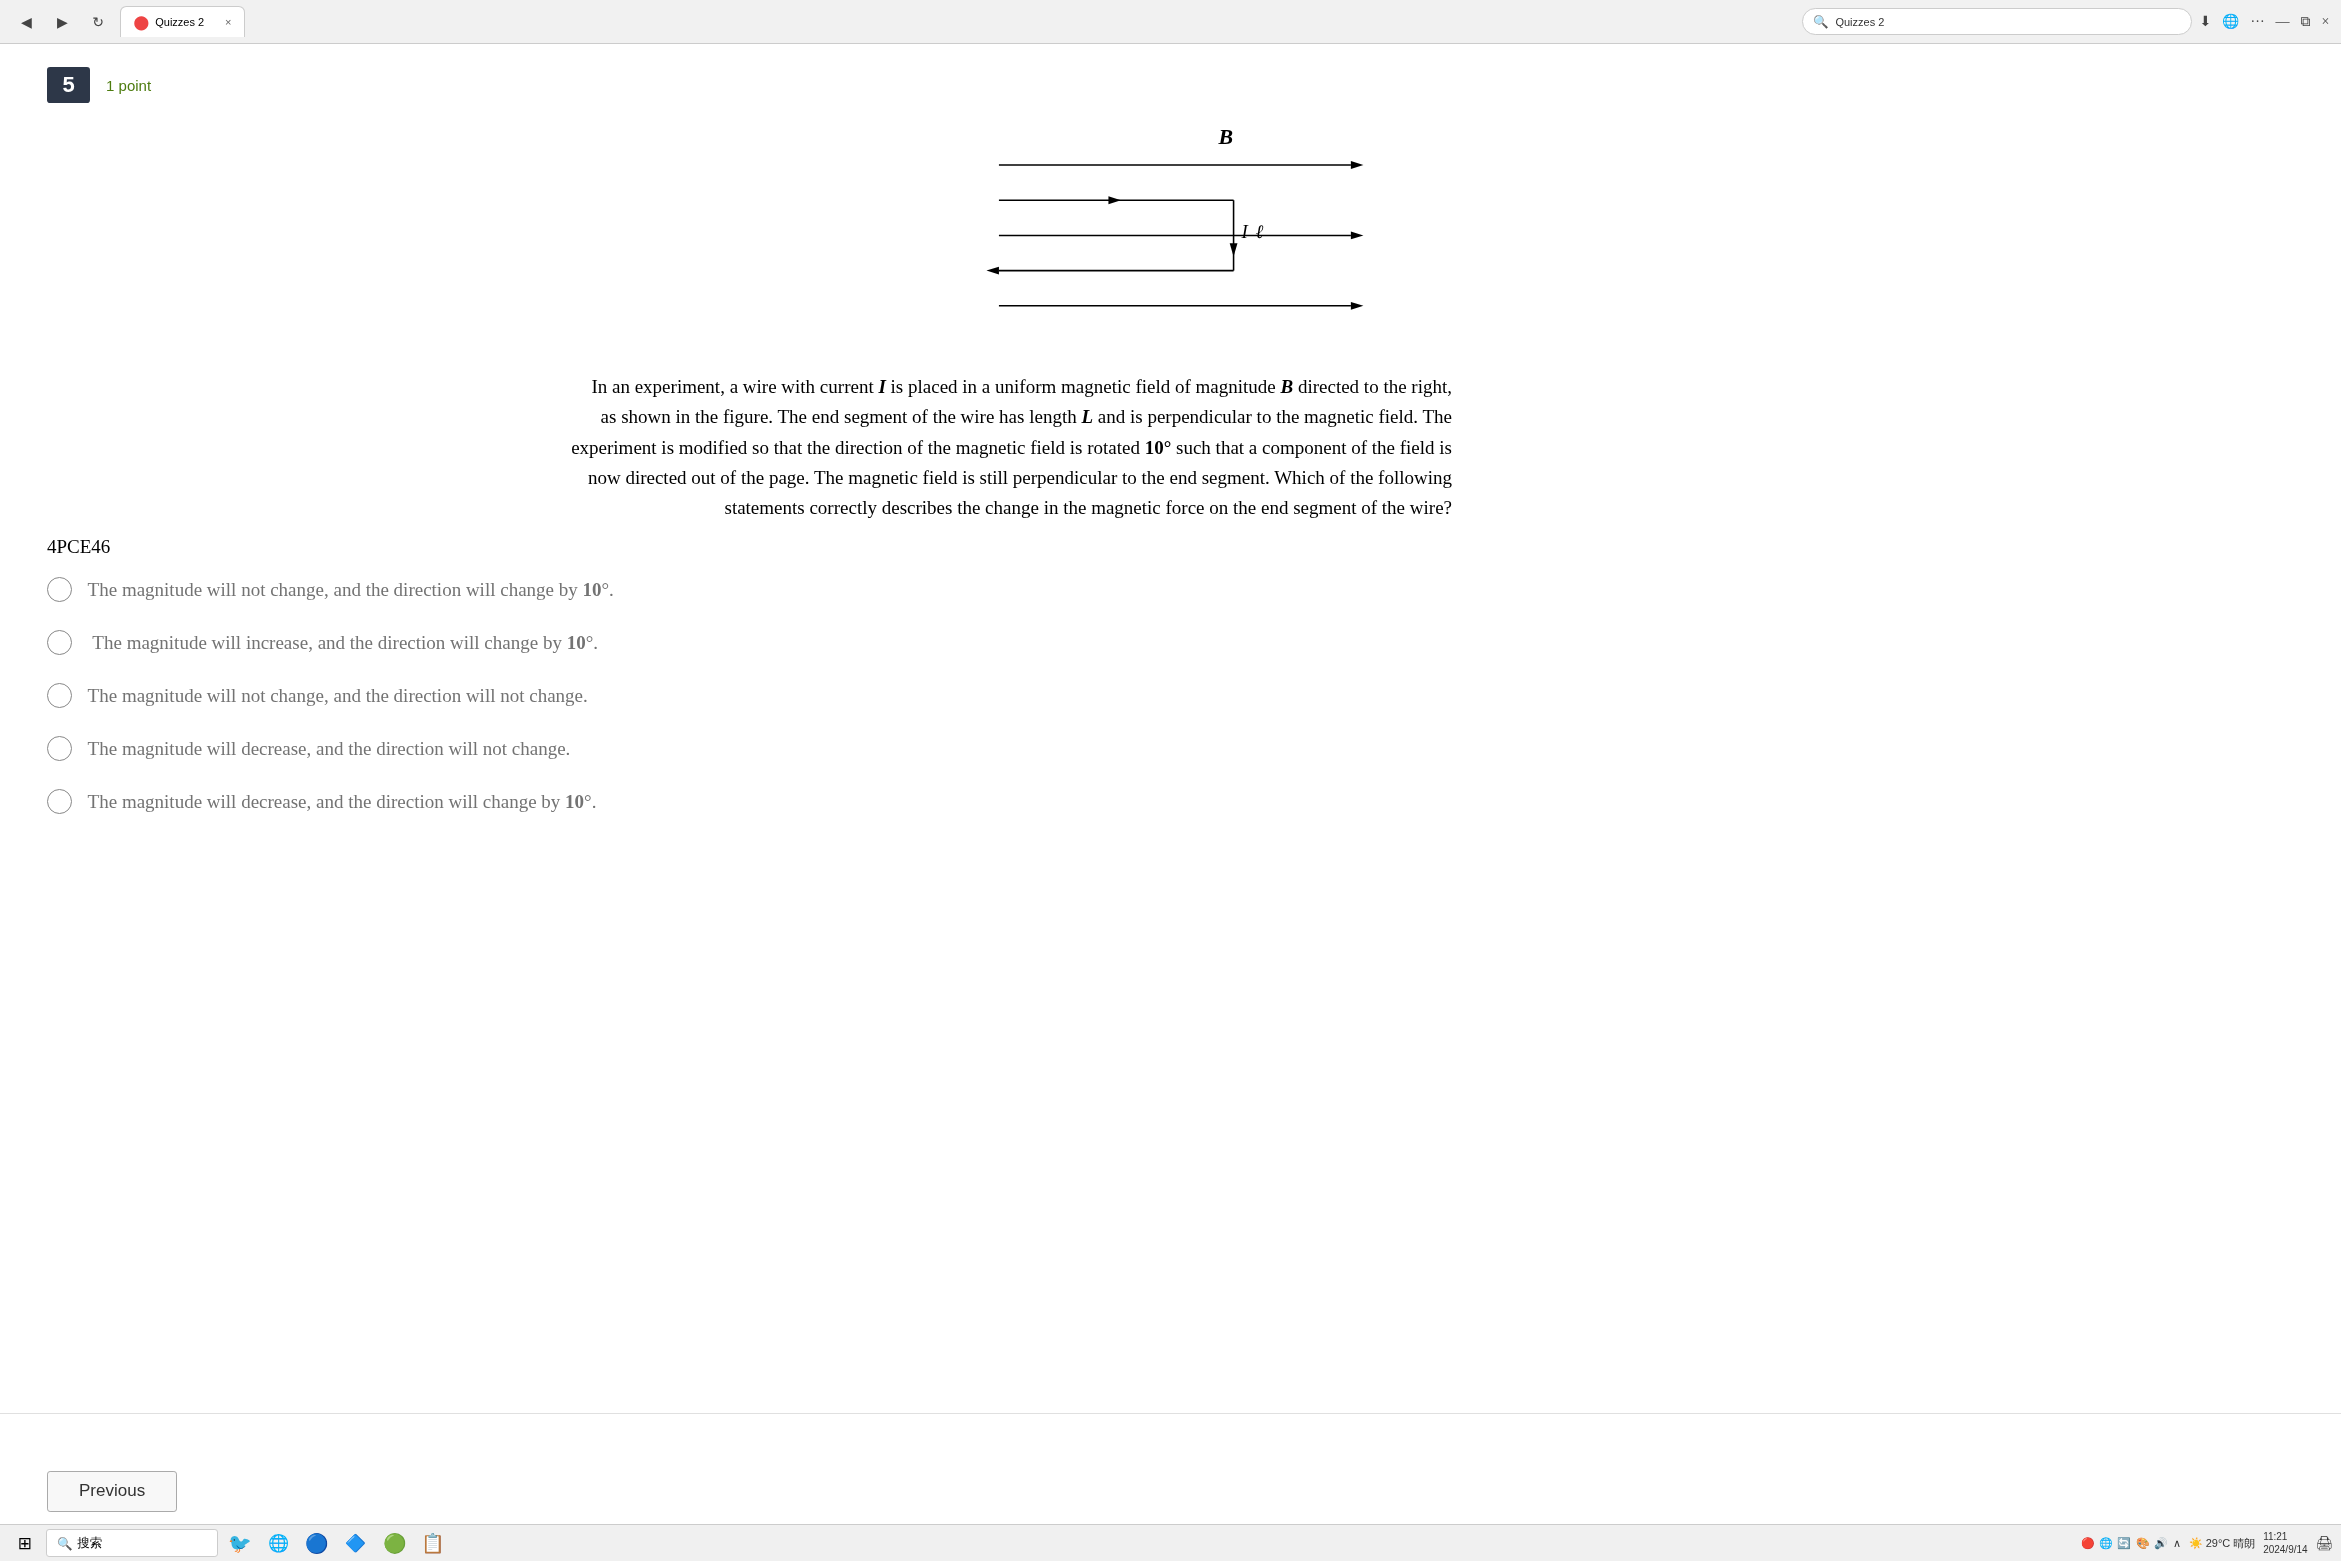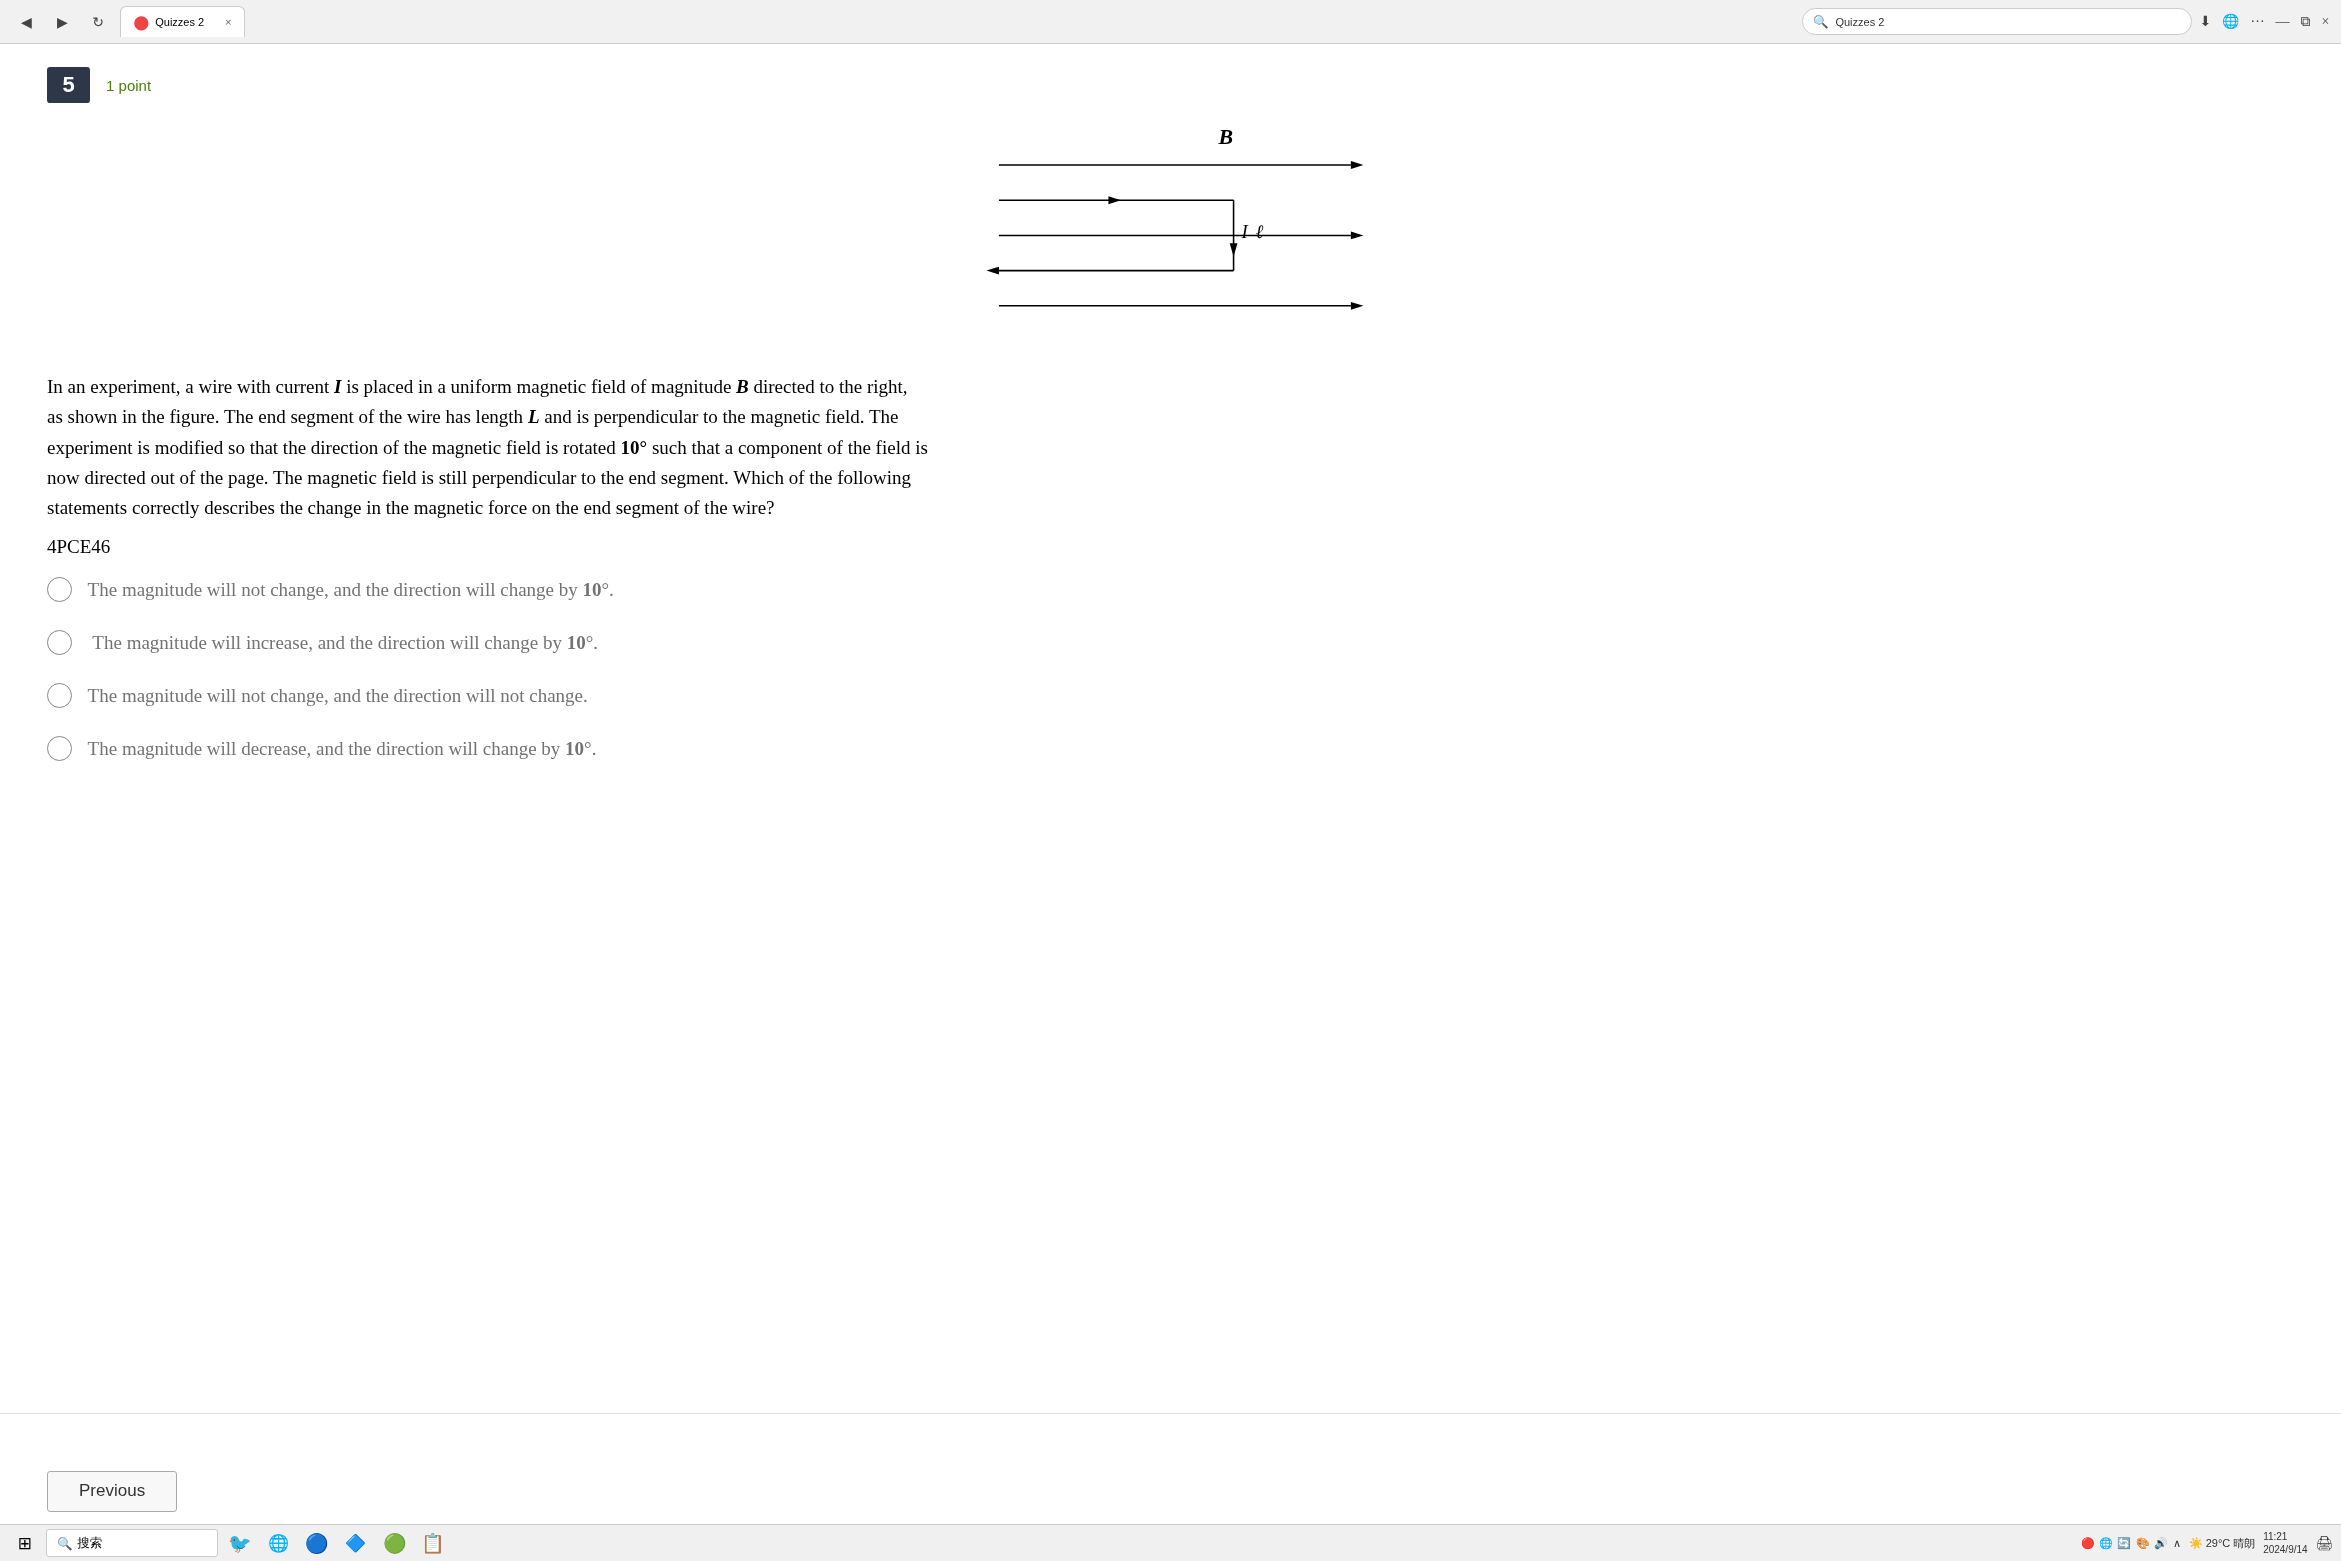--- a/index.html
+++ b/index.html
@@ -127,20 +127,21 @@
     }
 
     
     .question-text {
       font-family: 'Times New Roman', Times, serif;
       font-size: 19px;
       line-height: 1.6;
       color: #000;
       margin-bottom: 12.5px;
       max-width: 1405px;
+      text-align: right;
     }
     .question-code {
       font-family: 'Times New Roman', Times, serif;
       font-size: 19px;
       color: #000;
       margin-bottom: 19px;
     }
 
     
     .answer-options {
@@ -354,20 +355,26 @@
       </span>
     </div>
 
     <div class="answer-option">
       <div class="radio-circle"></div>
       <span class="option-text">
         The magnitude will not change, and the direction will not change.
       </span>
     </div>
 
+    <div class="answer-option">
+      <div class="radio-circle"></div>
+      <span class="option-text">
+        The magnitude will decrease, and the direction will not change.
+      </span>
+    </div>
 
     <div class="answer-option">
       <div class="radio-circle"></div>
       <span class="option-text">
         The magnitude will decrease, and the direction will change by <strong>10</strong>°.
       </span>
     </div>
 
   </div>
 

